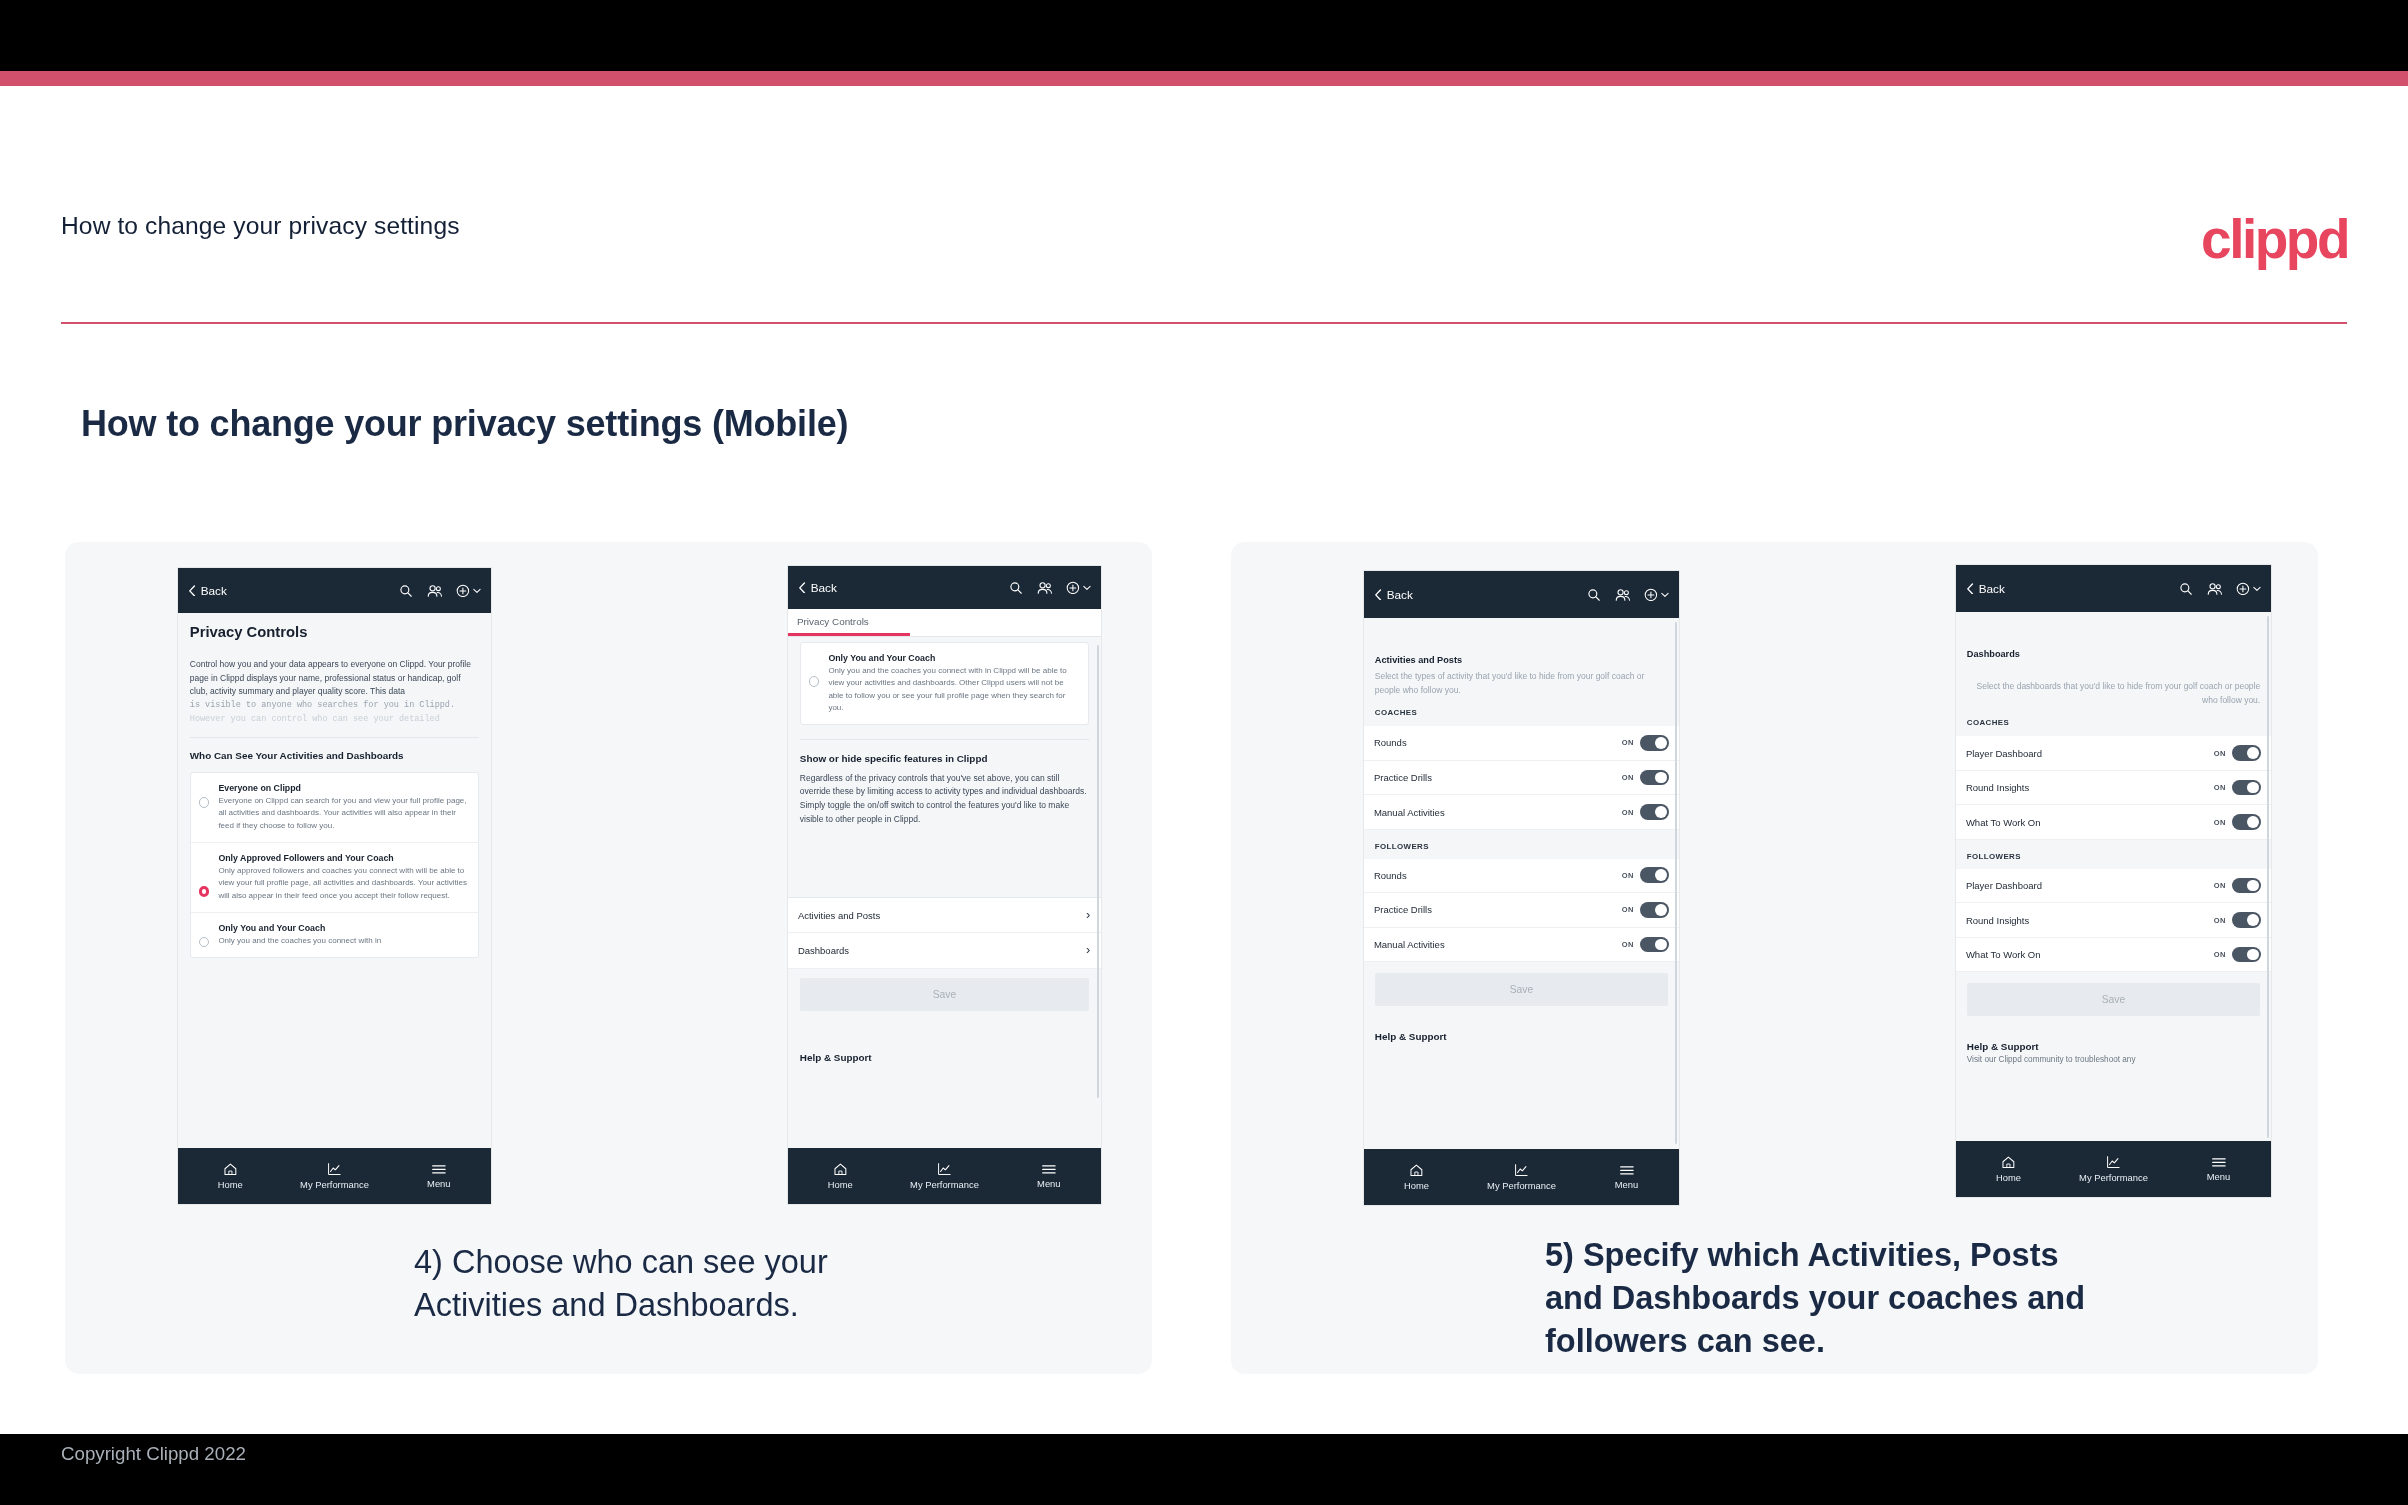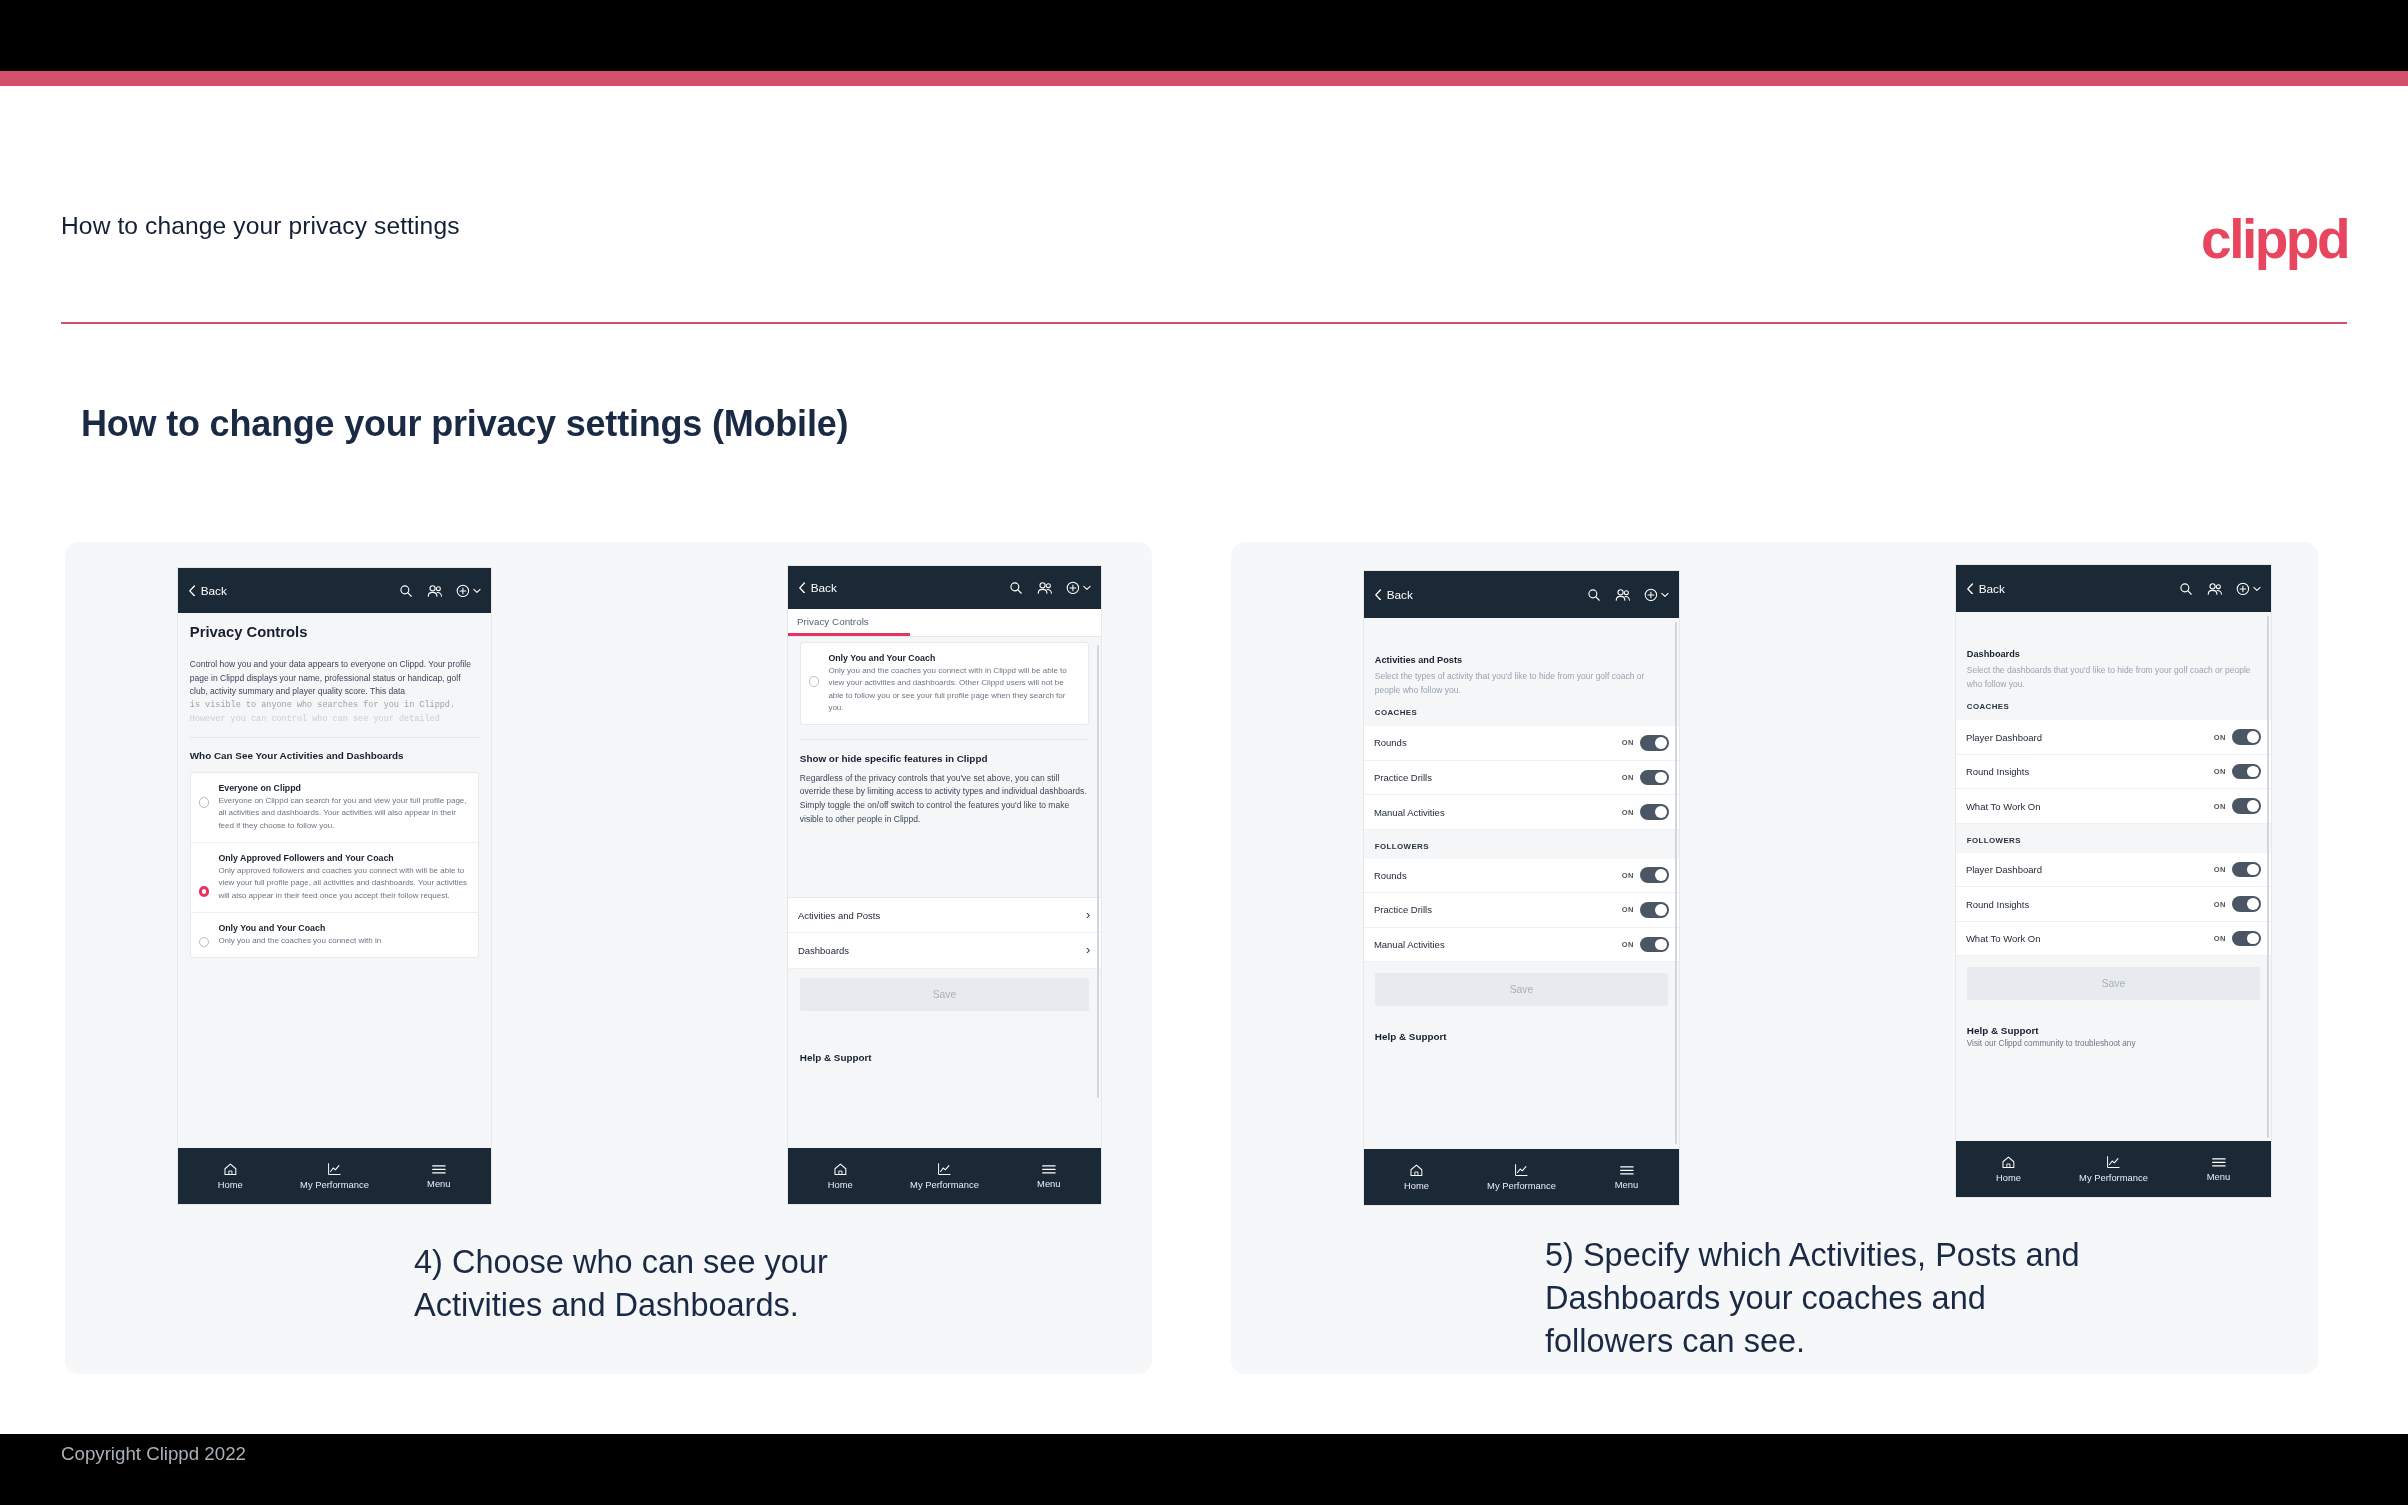--- a/index.html
+++ b/index.html
@@ -48,21 +48,21 @@
     background: #f5f7f9; border-radius: 13.8px;
   }
   #card-left  { left: 65px;  width: 1087px; }
   #card-right { left: 1231px; width: 1087px; }
 
   .caption {
     position: absolute; font-size: 32.5px; line-height: 1.33;
     color: #1b2a44; font-weight: 400;
   }
   #caption-left  { left: 414px;  top: 1155px; width: 463px; }
-  #caption-right { left: 1545px; top: 1148px; width: 552px; }
+  #caption-right { left: 1545px; top: 1148px; width: 552px; font-weight: bold; }
 
   
   .phone {
     position: absolute; background: #ffffff; overflow: hidden;
     box-shadow: 0 0 0 1px rgba(0,0,0,.06);
   }
   .phone-body { position: absolute; left:0; right:0; top:0; bottom:0; background:#f4f6f8; }
 
   .navbar {
     position: absolute; left: 0; right: 0; top: 0;
@@ -528,21 +528,21 @@
             <svg width="7.9" height="5.9" viewBox="0 0 10 7">
                 <path d="M1 1.5 L5 5.3 L9 1.5" stroke="#fff" stroke-width="1.3" fill="none" stroke-linecap="round" stroke-linejoin="round"></path>
               </svg>
           </span>
         </div>
       </div>
 
       <div class="screen" style="top:47px; bottom:56px;">
         <div style="padding:0 10.8px;">
           <div class="section-head" style="margin-top:37px; font-size:9.2px;">Dashboards</div>
-          <div class="body-text" style="margin-top:5px; color:#9aa4b0;">Select the dashboards that you'd like to hide from your golf coach or people who follow you.</div>
+          <div class="body-text" style="margin-top:21px; color:#9aa4b0;text-align:right;">Select the dashboards that you'd like to hide from your golf coach or people who follow you.</div>
           <div class="grp-label" style="margin-top:10.8px;">COACHES</div>
         </div>
 
         <div style="margin-top:8.9px;">
           <div class="tgl-row">
             <span class="tgl-label">Player Dashboard</span>
             <span class="tgl-right">
               <span class="tgl-state">ON</span>
               <span class="switch">
                   <span class="knob"></span>

